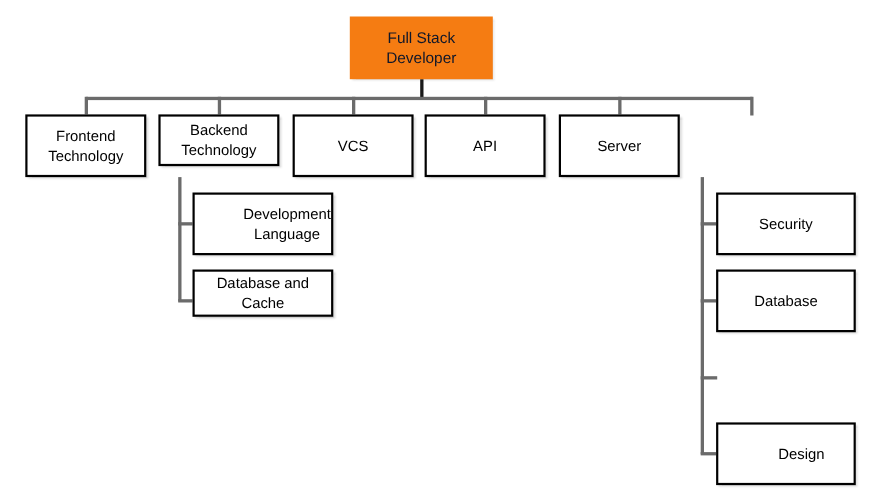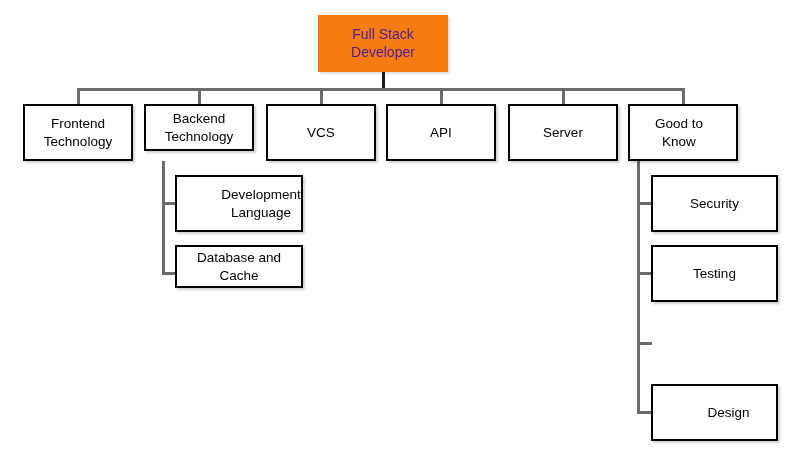--- a/index.html
+++ b/index.html
@@ -31,21 +31,21 @@
   .node.plain {
     background: #ffffff;
     border: 2px solid #000000;
     color: #000000;
     font-size: 13.5px;
     box-shadow: 2px 2px 2px rgba(0,0,0,0.18);
   }
   .node.root {
     background: #f57c12;
     border: none;
-    color: #4c1d95;
+    color: #0f172a;
     font-size: 14px;
     box-shadow: 2px 2px 2px rgba(0,0,0,0.12);
   }
   .conn {
     position: absolute;
     background: #6b6b6b;
     z-index: 1;
   }
   .conn.dark {
     background: #1a1a1a;
@@ -84,29 +84,27 @@
 
   <div class="node plain" style="left:144px; top:104px; width:110px; height:47px;">Backend
 Technology</div>
 
   <div class="node plain" style="left:266px; top:104px; width:110px; height:57px;">VCS</div>
 
   <div class="node plain" style="left:386px; top:104px; width:110px; height:57px;">API</div>
 
   <div class="node plain" style="left:508px; top:104px; width:110px; height:57px;">Server</div>
 
-  <div class="node plain" style="left:628px; top:104px; width:110px; height:57px; padding-right:8px;">Good to
-Know</div>
 
   <div class="node plain" style="left:175px; top:175px; width:128px; height:57px;padding-left:44px;">Development
 Language</div>
 
   <div class="node plain" style="left:175px; top:245px; width:128px; height:43px;">Database and
 Cache</div>
 
   <div class="node plain" style="left:651px; top:175px; width:127px; height:57px;">Security</div>
 
-  <div class="node plain" style="left:651px; top:245px; width:127px; height:57px;">Testing</div>
+  <div class="node plain" style="left:651px; top:245px; width:127px; height:57px;">Database</div>
 
 
   <div class="node plain" style="left:651px; top:384px; width:127px; height:57px;padding-left:28px;">Design</div>
 
 </div>
 
 </body></html>

